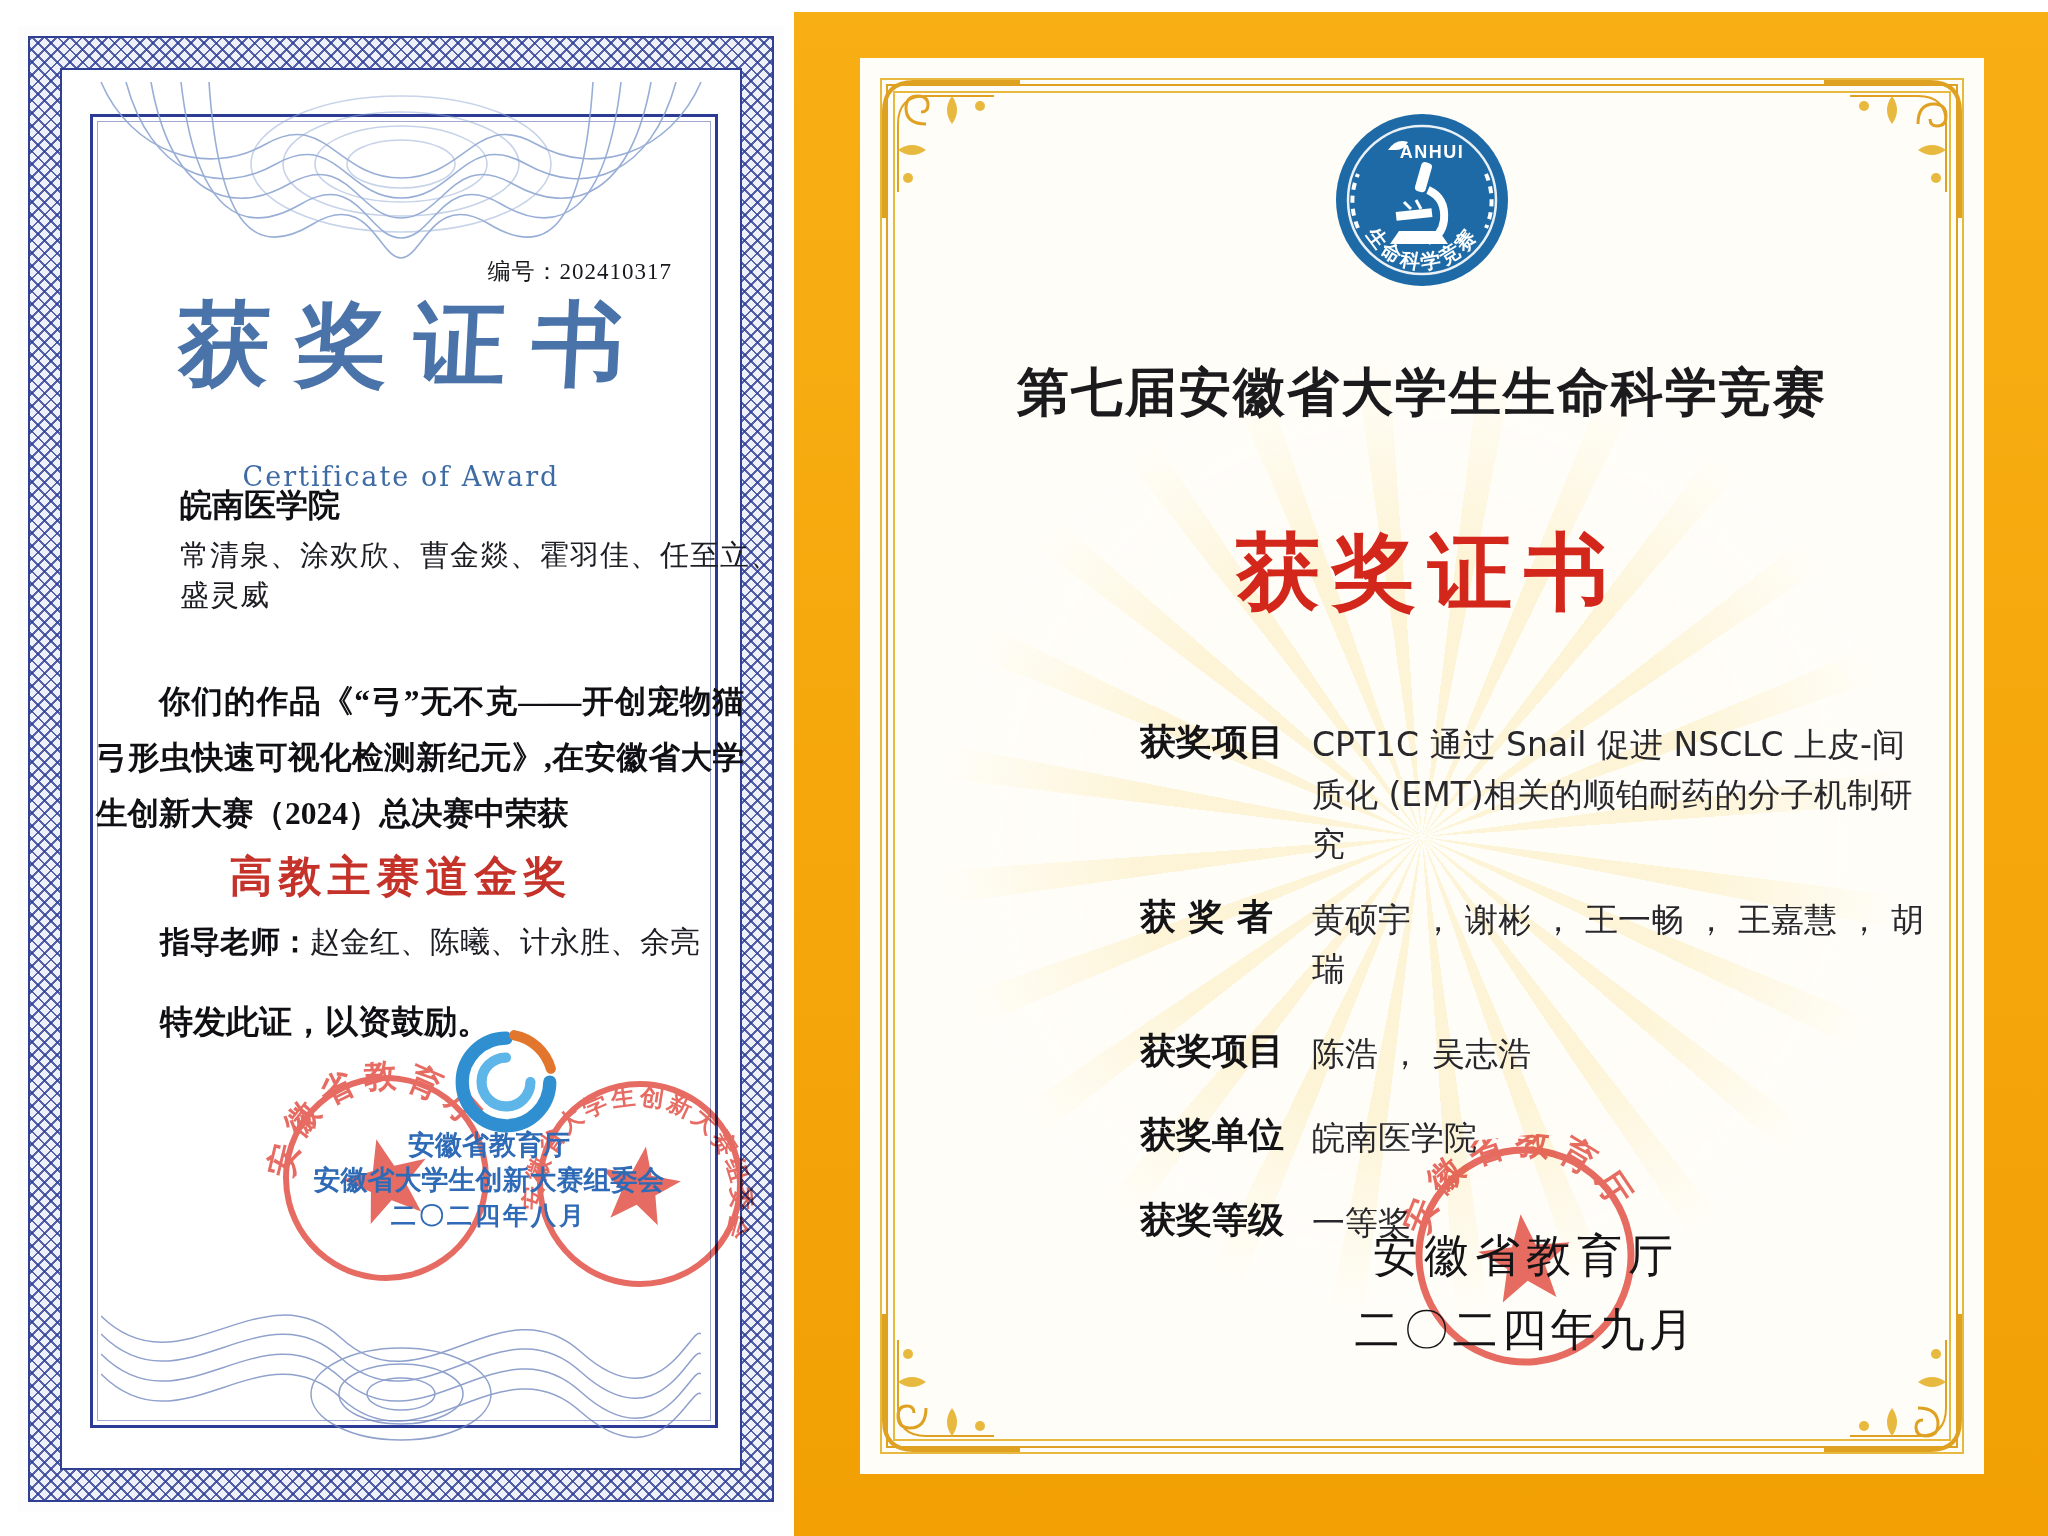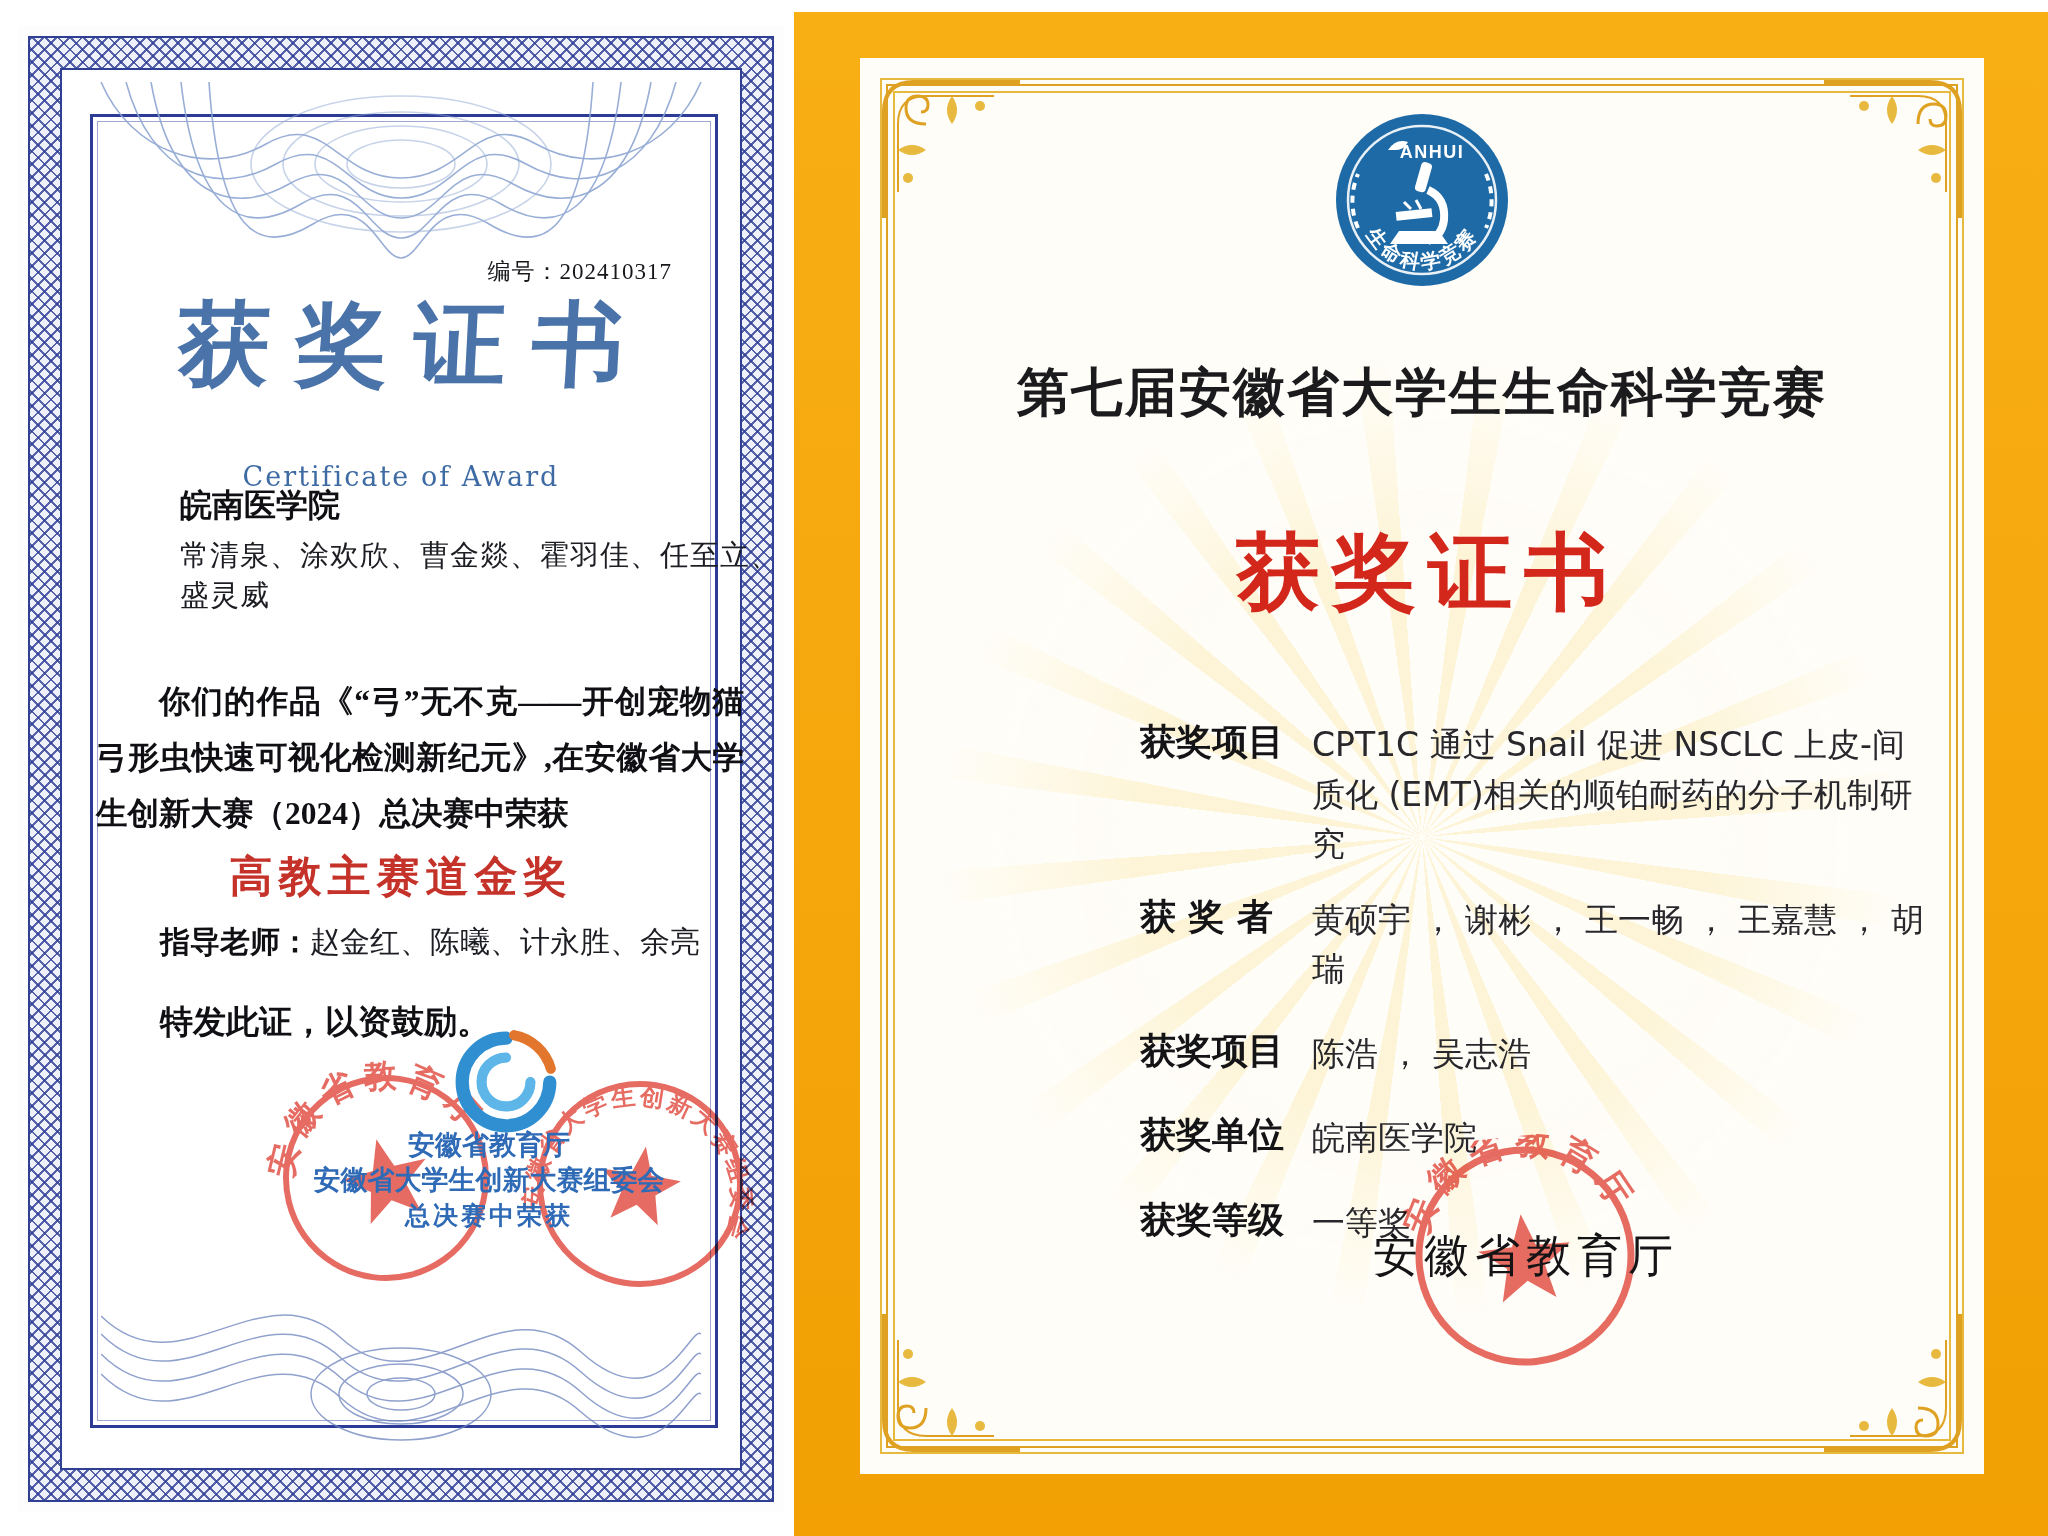--- a/index.html
+++ b/index.html
@@ -149,21 +149,21 @@
     <polygon data-name="seal-star-icon" points="116,78 126,106 156,107 133,125 140,154 116,137 92,154 99,125 76,107 106,106" fill="#e14b40"></polygon>
     <path id="sealArcB" d="M 26 166 A 96 96 0 1 1 206 166" fill="none"></path>
     <text font-size="24" font-weight="bold" fill="#e14b40" letter-spacing="3" font-family="Liberation Sans, sans-serif">
       <textPath href="#sealArcB" startOffset="50%" text-anchor="middle" data-name="seal-right-text">安徽省大学生创新大赛组委会</textPath>
     </text>
   </svg>
 
   <div class="cl-org" data-name="issuer-block">
     <div class="l1" data-name="issuer-line-1">安徽省教育厅</div>
     <div class="l2" data-name="issuer-line-2">安徽省大学生创新大赛组委会</div>
-    <div class="l3" data-name="issue-date">总决赛中荣获</div>
+    <div class="l3" data-name="issue-date">二〇二四年八月</div>
   </div>
 </div>
 
 <div id="cert-right" data-name="right-certificate">
   <div class="cr-panel" data-name="white-panel">
     <div class="cr-rays" data-name="starburst-watermark"></div>
     <div class="cr-frame" data-name="gold-frame"></div>
 
     <svg class="corner tl" viewBox="0 0 150 150" data-name="frame-corner-ornament-icon">
       <g fill="none" stroke="#dfa122" stroke-width="4">
@@ -259,14 +259,17 @@
       <polygon data-name="seal-star-icon" points="120,78 132,110 166,111 139,131 147,164 120,145 93,164 101,131 74,111 108,110" fill="#e14b40"></polygon>
       <path id="sealArcC" d="M 30 158 A 99 99 0 1 1 210 158" fill="none"></path>
       <text font-size="34" font-weight="bold" fill="#e14b40" letter-spacing="9" font-family="Liberation Sans, sans-serif">
         <textPath href="#sealArcC" startOffset="50%" text-anchor="middle" data-name="seal-text">安徽省教育厅</textPath>
       </text>
     </svg>
 
     <div class="cr-issuer" data-name="issuer-name">
       <span data-name="issuer-name-text">安徽省教育厅</span>
     </div>
+    <div class="cr-date" data-name="issue-date">
+      <span data-name="issue-date-text">二〇二四年九月</span>
+    </div>
   </div>
 </div>
 
 </body></html>

